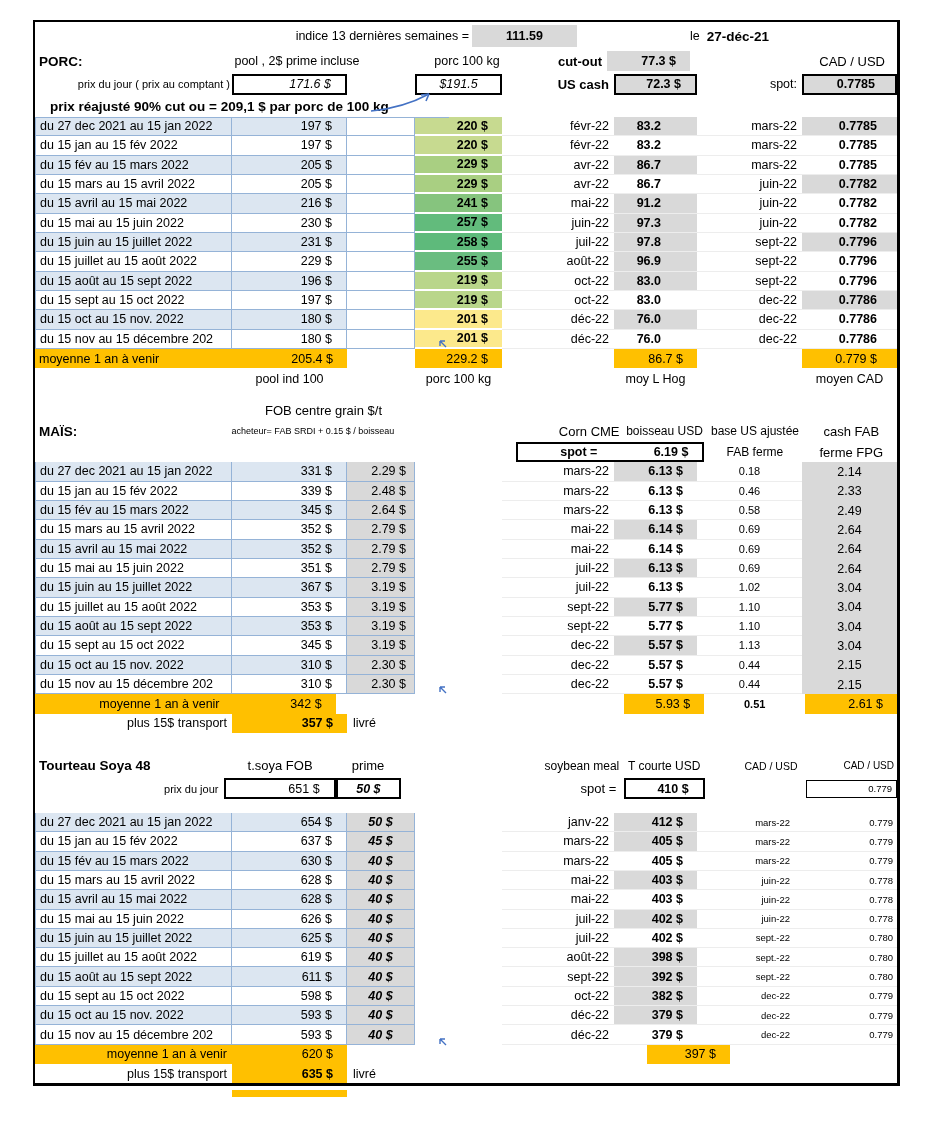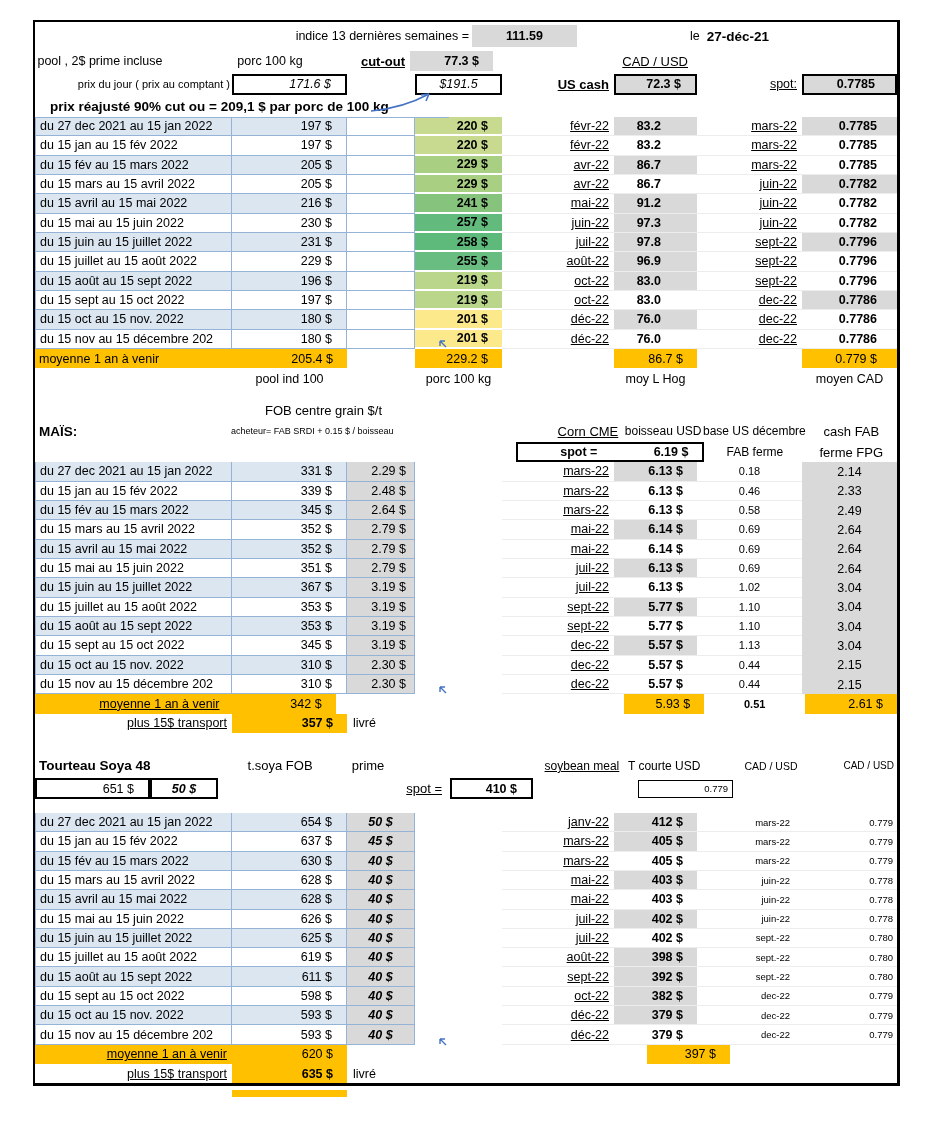--- a/index.html
+++ b/index.html
@@ -9,21 +9,21 @@
          border:2px solid #000;border-right-width:3px;border-bottom:3px solid #000;background:#fff;}
   .row{display:flex;align-items:center;height:19.33px;}
   .hrow{display:flex;align-items:center;}
   .cell{box-sizing:border-box;height:100%;display:flex;align-items:center;white-space:nowrap;overflow:visible;}
   .c1{width:197px}.c2{width:115px}.c3{width:68px}.c4{width:87px}
   .c5{width:112px}.c6{width:83px}.c7{width:105px}.c8{width:95px}
   .num{justify-content:flex-end;padding-right:14px;}
   .num2{justify-content:flex-end;padding-right:36px;}
   .num3{justify-content:flex-end;padding-right:20px;}
   .ctr{justify-content:center;}
-  .rgt{justify-content:flex-end;padding-right:5px;text-decoration:underline;}
+  .rgt{justify-content:flex-end;padding-right:5px;}
   .lft{justify-content:flex-start;padding-left:4px;}
   .b{font-weight:bold}.it{font-style:italic}
   .small{font-size:11px}.xs{font-size:9.5px}.xxs{font-size:9px}
   .bb{border-right:1px solid #95b3d7;border-bottom:1px solid #95b3d7;}
   .ltab{border-top:1px solid #95b3d7;border-left:1px solid #95b3d7;}
   .band{}
   .rows .row:nth-child(odd) .band{background:#dce6f1;}
   .grayc{background:#d9d9d9;}
   .grid{border-bottom:1px solid #ededed;}
   .greenc{border-bottom:2px solid #fff;font-weight:bold;}
@@ -41,20 +41,21 @@
 
   <div class="hrow" style="height:28px">
     <div class="cell" style="width:437px;justify-content:flex-end;padding-right:3px">indice 13 dernières semaines =</div>
     <div class="cell ctr grayc b" style="width:105px;height:22px">111.59</div>
     <div class="spacer" style="width:113px"></div>
     <div class="cell">le</div>
     <div class="cell b" style="padding-left:7px;font-size:13.5px">27-déc-21</div>
   </div>
 
   <div class="hrow" style="height:22px">
+    <div class="cell b lft" style="width:197px;font-size:13.5px">PORC:</div>
     <div class="cell ctr" style="width:130px">pool ,  2$ prime incluse</div>
     <div class="spacer" style="width:55px"></div>
     <div class="cell ctr" style="width:100px">porc 100 kg</div>
     <div class="cell b rgt" style="width:90px;font-size:13px">cut-out</div>
     <div class="cell grayc num b" style="width:83px;height:20px">77.3 $</div>
     <div class="cell rgt" style="width:200px;font-size:13px">CAD / USD</div>
   </div>
   <div class="hrow" style="height:24px">
     <div class="cell small" style="width:197px;justify-content:flex-end;padding-right:2px">prix du jour ( prix au comptant )</div>
     <div class="cell box num it" style="width:115px">171.6  $</div>
@@ -231,21 +232,21 @@
   <div class="hrow" style="height:20px">
     <div class="spacer" style="width:197px"></div>
     <div class="cell ctr" style="width:183px;font-size:13px">FOB centre grain $/t</div>
   </div>
   <div class="hrow" style="height:22px">
     <div class="cell b lft" style="width:197px;font-size:13.5px">MAÏS:</div>
     <div class="cell ctr xxs" style="width:183px">acheteur= FAB SRDI + 0.15 $ / boisseau</div>
     <div class="spacer" style="width:120px"></div>
     <div class="cell rgt" style="width:112px;font-size:13px">Corn CME</div>
     <div class="cell ctr" style="width:83px;font-size:12px">boisseau USD</div>
-    <div class="cell ctr" style="width:105px;font-size:12px">base US décembre</div>
+    <div class="cell ctr" style="width:105px;font-size:12px">base US ajustée</div>
     <div class="cell ctr" style="width:95px;font-size:13px">cash FAB</div>
   </div>
   <div class="hrow" style="height:20px">
     <div class="spacer" style="width:500px"></div>
     <div class="box" style="width:195px;height:20px">
       <div class="cell b" style="flex:1;justify-content:flex-end;padding-right:22px">spot =</div>
       <div class="cell num b" style="width:83px">6.19 $</div>
     </div>
     <div class="cell ctr" style="width:105px;font-size:12px">FAB ferme</div>
     <div class="cell ctr" style="width:95px;font-size:13px">ferme FPG</div>
@@ -406,20 +407,21 @@
     <div class="cell b lft" style="width:197px;font-size:13.5px">Tourteau Soya 48</div>
     <div class="cell ctr" style="width:115px;font-size:13px">t.soya FOB</div>
     <div class="cell ctr" style="width:68px;font-size:13px">prime</div>
     <div class="spacer" style="width:120px"></div>
     <div class="cell rgt" style="width:112px;font-size:12px">soybean meal</div>
     <div class="cell ctr" style="width:83px;font-size:12px">T courte USD</div>
     <div class="cell xs" style="width:105px;justify-content:flex-end;padding-right:8px;font-size:10.5px">CAD / USD</div>
     <div class="cell xs" style="width:95px;justify-content:flex-end;padding-right:3px;font-size:10px">CAD / USD</div>
   </div>
   <div class="hrow" style="height:24px">
+    <div class="cell small" style="width:197px;justify-content:flex-end;padding-right:6px">prix du jour</div>
     <div class="cell box num" style="width:115px">651 $</div>
     <div class="cell box ctr b it" style="width:68px">50 $</div>
     <div class="spacer" style="width:120px"></div>
     <div class="cell rgt" style="width:112px;font-size:13px;padding-right:8px">spot =</div>
     <div class="cell box num b" style="width:83px">410 $</div>
     <div class="spacer" style="width:105px"></div>
     <div class="cell box1 xs" style="width:95px;height:18px;justify-content:flex-end;padding-right:4px">0.779</div>
   </div>
 
   <div style="height:12px"></div>

